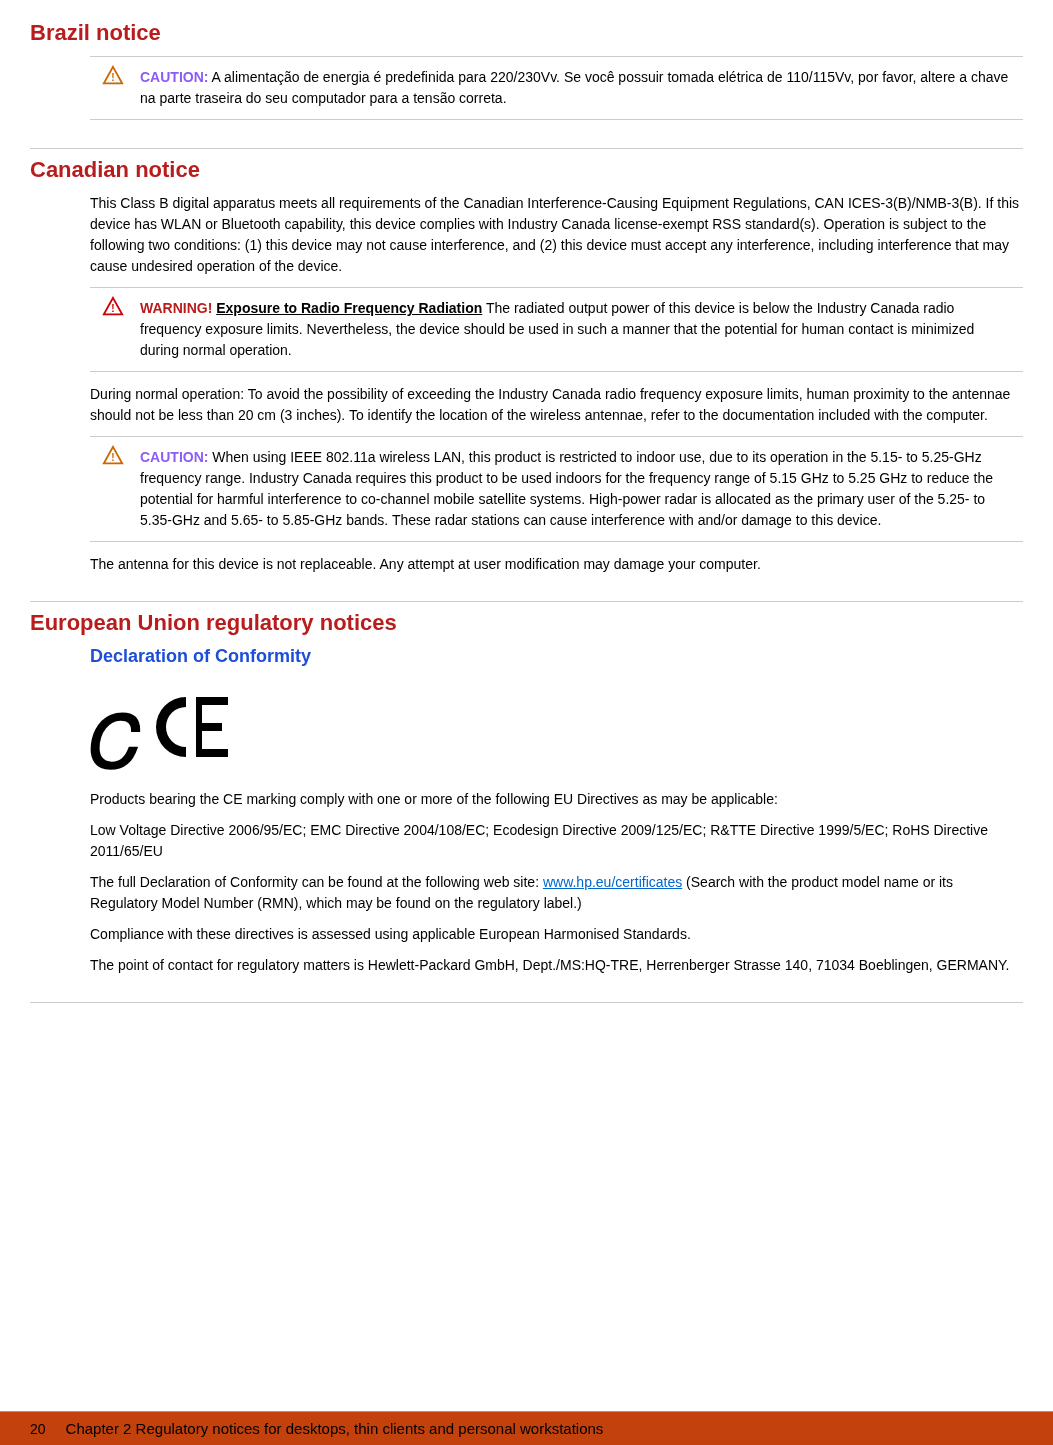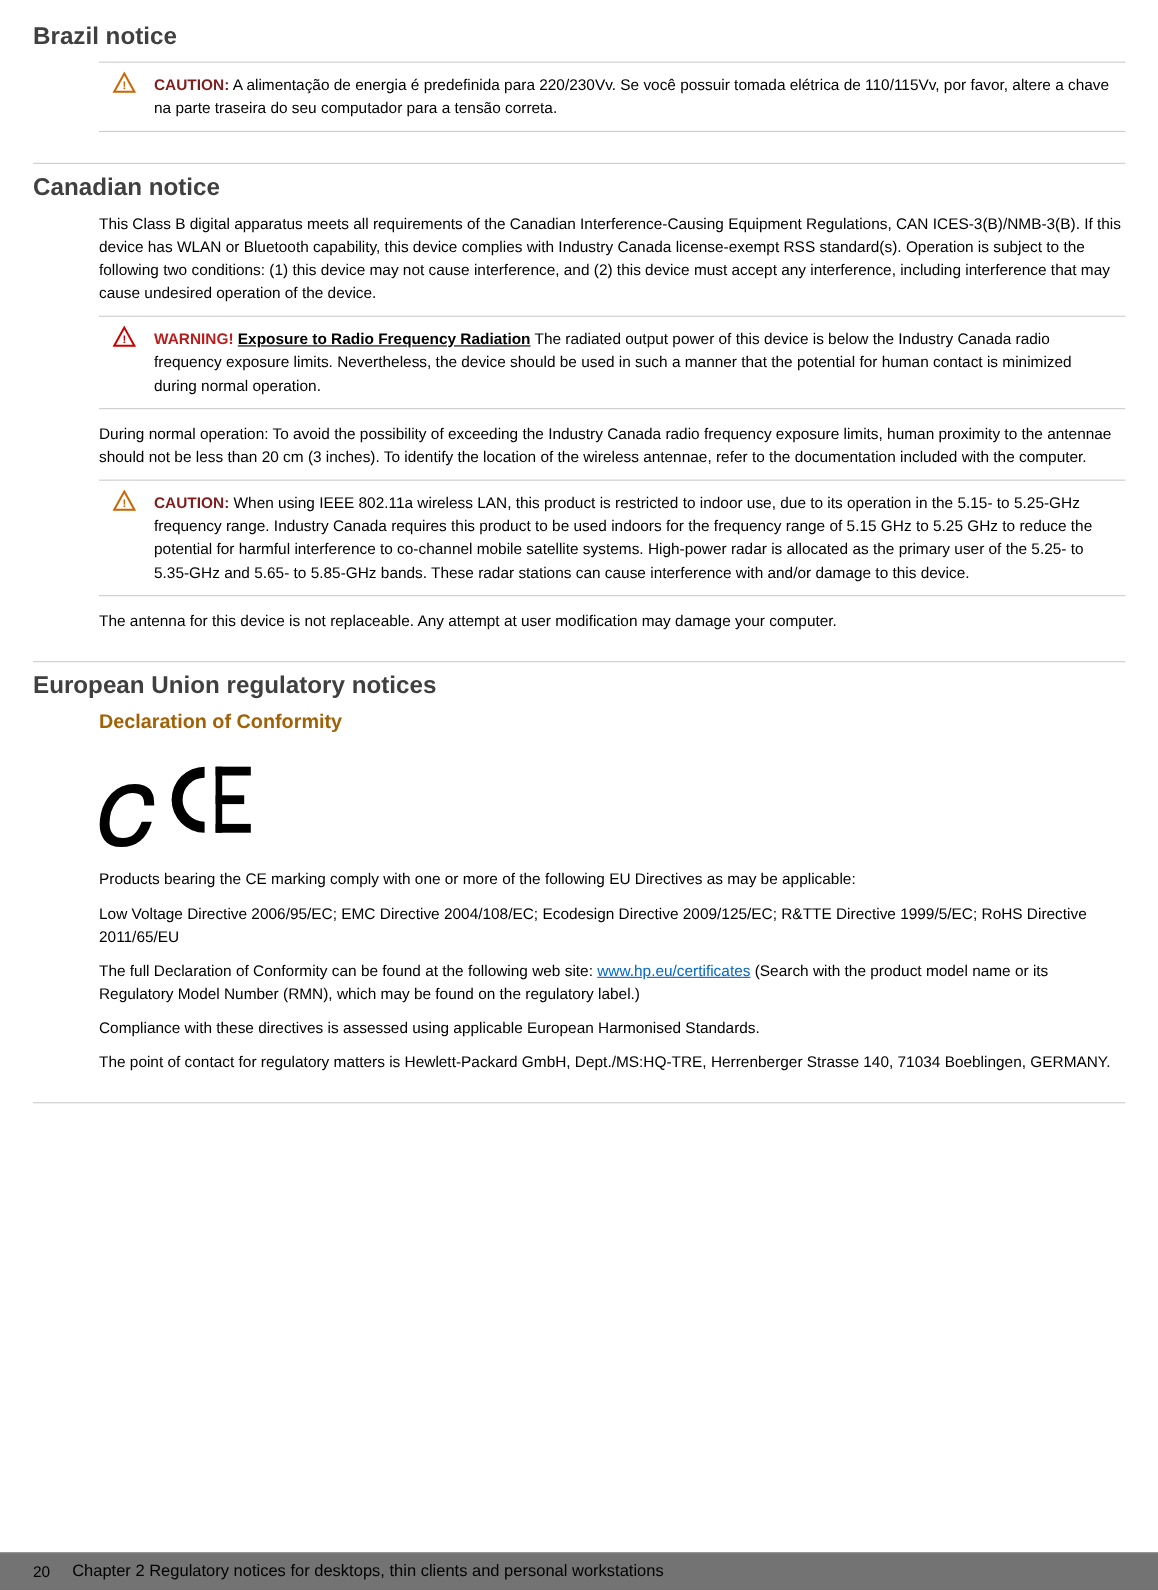--- a/index.html
+++ b/index.html
@@ -8,29 +8,29 @@
       font-size: 14px;
       color: #000;
       background: #fff;
       width: 1053px;
       min-height: 1445px;
       padding: 20px 30px 30px 30px;
     }
     h2.section-title {
       font-size: 22px;
       font-weight: bold;
-      color: #404040;
+      color: #b91c1c;
       font-family: Arial, Helvetica, sans-serif;
       margin-bottom: 10px;
       border-bottom: none;
     }
     h3.sub-title {
       font-size: 18px;
       font-weight: bold;
-      color: #a16207;
+      color: #1d4ed8;
       margin-bottom: 12px;
       margin-top: 8px;
     }
     .section {
       margin-bottom: 8px;
       padding-bottom: 16px;
       border-bottom: 1px solid #ccc;
     }
     .section:last-child {
       border-bottom: none;
@@ -47,21 +47,21 @@
       border: 1px solid #ccc;
       border-left: none;
       border-right: none;
       padding: 10px 10px 10px 50px;
       margin-bottom: 12px;
       position: relative;
       line-height: 1.5;
     }
     .caution-label-caution {
       font-weight: bold;
-      color: #7f1d1d;
+      color: #8b5cf6;
     }
     .caution-label-warning {
       font-weight: bold;
       color: #b91c1c;
     }
     .warning-box {
       border: 1px solid #ccc;
       border-left: none;
       border-right: none;
       padding: 10px 10px 10px 50px;
@@ -165,16 +165,16 @@
     <p>Products bearing the CE marking comply with one or more of the following EU Directives as may be applicable:</p>
     <p>Low Voltage Directive 2006/95/EC; EMC Directive 2004/108/EC; Ecodesign Directive 2009/125/EC; R&amp;TTE Directive 1999/5/EC; RoHS Directive 2011/65/EU</p>
     <p>
       <span>The full Declaration of Conformity can be found at the following web site: </span><a class="link" href="#">www.hp.eu/certificates</a><span> (Search with the product model name or its Regulatory Model Number (RMN), which may be found on the regulatory label.)</span>
     </p>
     <p>Compliance with these directives is assessed using applicable European Harmonised Standards.</p>
     <p>The point of contact for regulatory matters is Hewlett-Packard GmbH, Dept./MS:HQ-TRE, Herrenberger Strasse 140, 71034 Boeblingen, GERMANY.</p>
   </div>
 </div>
 
-<div style="position: fixed; bottom: 0; left: 0; width: 1053px; background: #737373; border-top: 1px solid #999; padding: 8px 30px; display: flex; align-items: center;">
+<div style="position: fixed; bottom: 0; left: 0; width: 1053px; background: #c2410c; border-top: 1px solid #999; padding: 8px 30px; display: flex; align-items: center;">
   <span style="margin-right: 20px; font-size: 14px;">20</span>
   <span style="font-size: 15px;">Chapter 2   Regulatory notices for desktops, thin clients and personal workstations</span>
 </div>
 
 </body></html>

